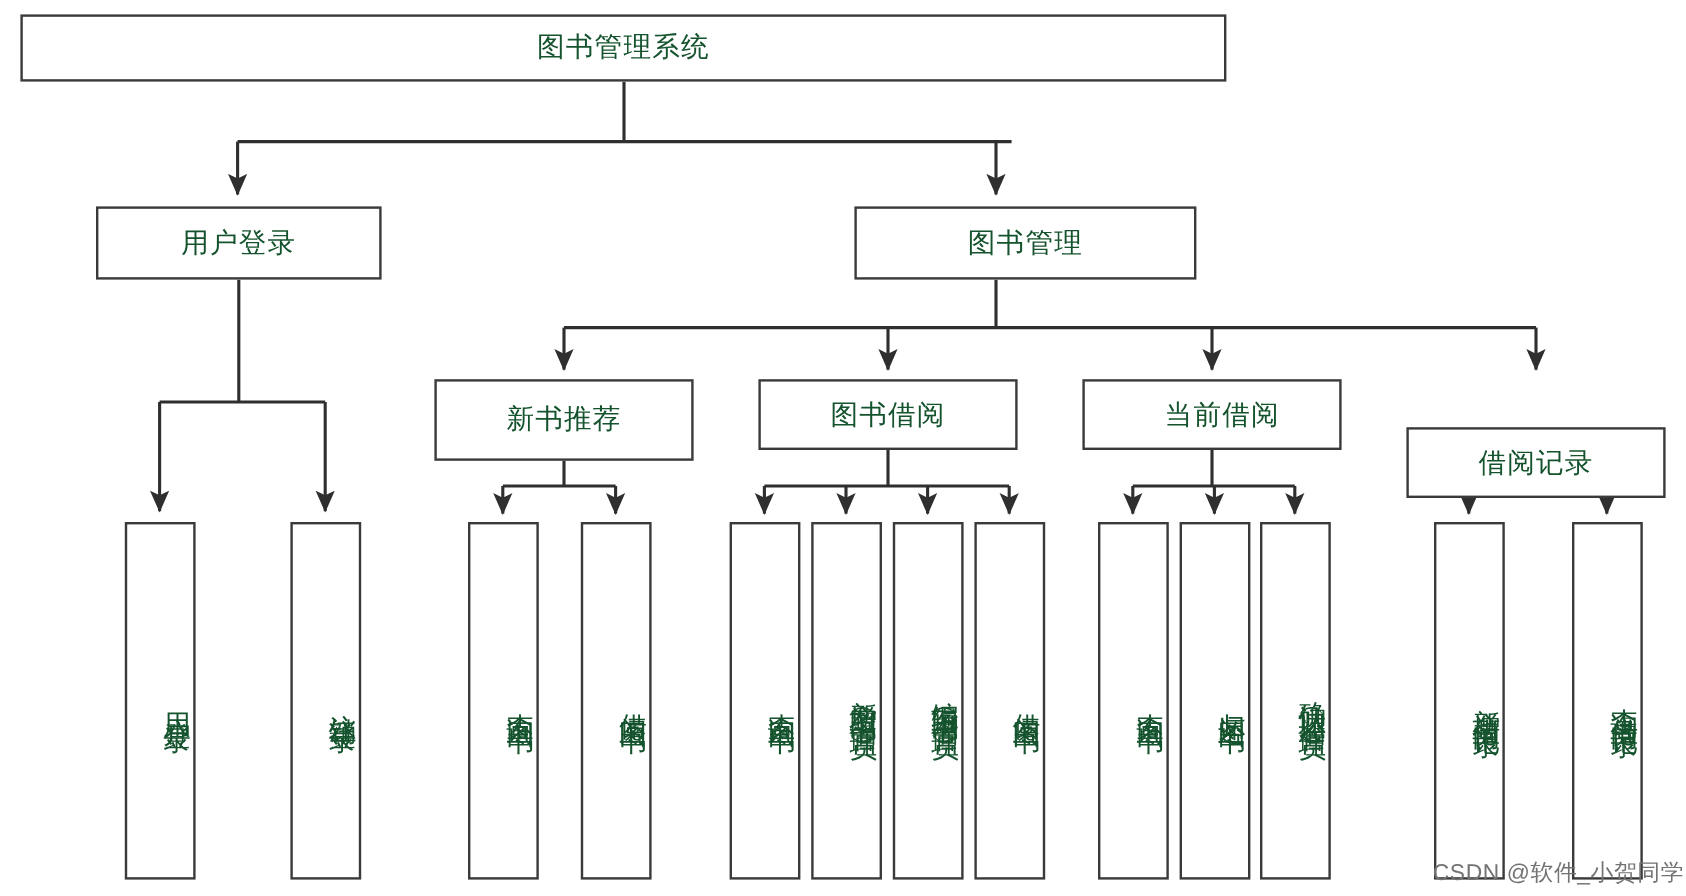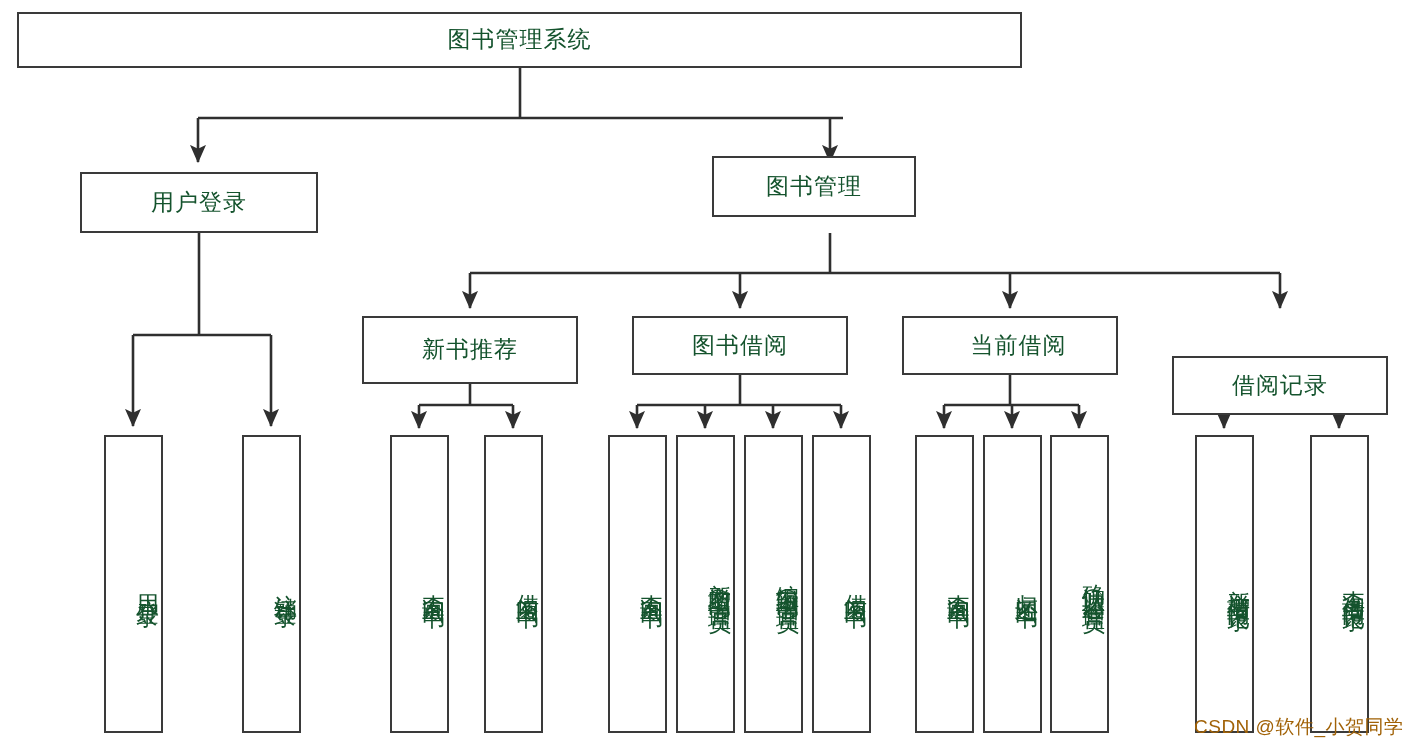--- a/index.html
+++ b/index.html
@@ -57,21 +57,21 @@
   }
   .node.vert .lbl {
     writing-mode: vertical-rl;
     text-orientation: upright;
   }
   #watermark {
     position: absolute;
     left: 1194px;
     top: 714px;
     font-size: 19px;
-    color: #a16207;
+    color: #737373;
     white-space: nowrap;
     letter-spacing: 0.5px;
     font-family: "Liberation Sans", "DejaVu Sans", sans-serif;
   }
 </style>
 </head>
 <body>
 
 <div id="canvas">
 
@@ -125,21 +125,21 @@
     </g>
   </svg>
 
   <div class="node horiz" style="left:17px; top:12px; width:1005px; height:56px;">
     <span class="lbl">图书管理系统</span>
   </div>
 
   <div class="node horiz" style="left:80px; top:172px; width:238px; height:61px;">
     <span class="lbl">用户登录</span>
   </div>
-  <div class="node horiz" style="left:712px; top:156px; width:204px; height:61px;">
+  <div class="node horiz" style="left:712px; top:172px; width:285px; height:61px;">
     <span class="lbl">图书管理</span>
   </div>
 
   <div class="node horiz" style="left:362px; top:316px; width:216px; height:68px;">
     <span class="lbl">新书推荐</span>
   </div>
   <div class="node horiz" style="left:632px; top:316px; width:216px; height:59px;text-align:right;">
     <span class="lbl">图书借阅</span>
   </div>
   <div class="node horiz" style="left:902px; top:316px; width:216px; height:59px;padding-left:17px;">

